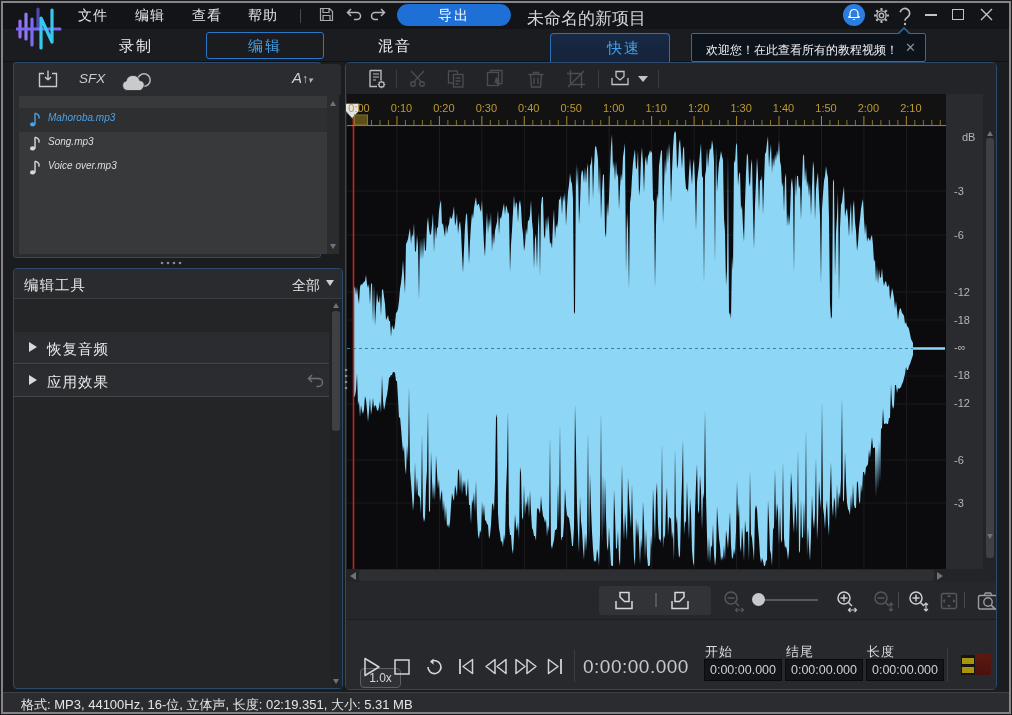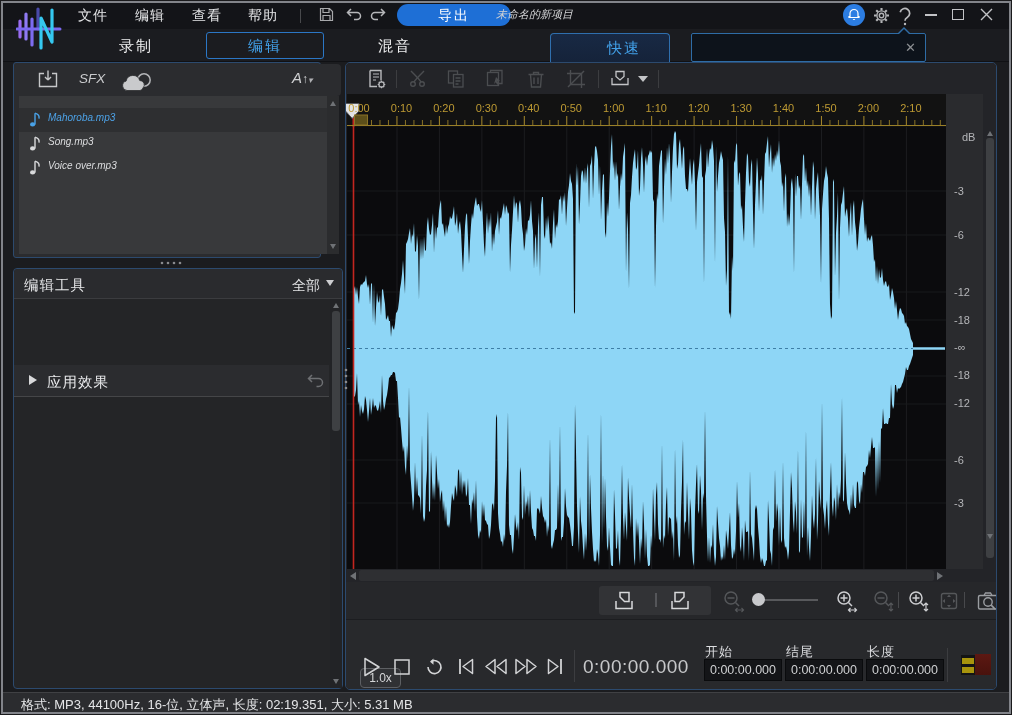--- a/index.html
+++ b/index.html
@@ -4,21 +4,21 @@
 *{margin:0;padding:0;box-sizing:border-box;}
 html,body{width:1012px;height:715px;overflow:hidden;background:#1b1c1f;font-family:"Liberation Sans",sans-serif;}
 #win{position:absolute;left:0;top:0;width:1012px;height:715px;background:#1b1c1f;}
 #frame{position:absolute;left:0;top:0;width:1012px;height:715px;pointer-events:none;z-index:99;
  box-shadow:inset 0 0 0 1px #1a1a1c, inset 0 0 0 3px #82848a;}
 .abs{position:absolute;}
 
 #titlebar{position:absolute;left:2px;top:2px;width:1008px;height:27px;background:#131418;}
 #tabrow{position:absolute;left:2px;top:29px;width:1008px;height:33px;background:#1b1c20;border-bottom:1px solid #101114;}
 .menu{position:absolute;top:5px;font-size:14px;color:#e4e5e7;letter-spacing:1px;}
-.wtitle{position:absolute;top:5px;left:494px;font-size:11px;color:#d2d3d5;font-style:italic;}
+.wtitle{position:absolute;top:5px;left:525px;font-size:17px;color:#d2d3d5;}
 #exportbtn{position:absolute;left:395px;top:2px;width:114px;height:22px;border-radius:11px;background:#1e6fd6;color:#fff;font-size:14px;text-align:center;line-height:22px;letter-spacing:2px;}
 .tbicon{position:absolute;top:4px;}
 .tabtext{position:absolute;top:8px;font-size:15px;color:#eeeeef;letter-spacing:2px;}
 #tab-edit{position:absolute;left:204px;top:3px;width:118px;height:27px;border:1px solid #2b77c6;border-radius:3px;color:#42a0e8;font-size:15px;text-align:center;line-height:26px;letter-spacing:2px;}
 #tab-quick{position:absolute;left:548px;top:4px;width:120px;height:29px;background:linear-gradient(#182944,#15233a);border:1px solid #2f6fae;border-bottom:none;border-radius:4px 4px 0 0;color:#42a0e8;font-size:15px;text-align:center;line-height:28px;letter-spacing:2px;padding-left:28px;}
 #bubble{position:absolute;left:691px;top:33px;width:235px;height:29px;background:#0d131b;border:1px solid #2e6ca6;border-radius:2px;z-index:50;}
 #bubble .txt{position:absolute;left:14px;top:8px;font-size:12px;color:#f2f3f4;}
 #bubble .x{position:absolute;right:9px;top:6px;font-size:13px;color:#8d9094;}
 #bubblearrow{position:absolute;left:897px;top:27px;width:0;height:0;border-left:7px solid transparent;border-right:7px solid transparent;border-bottom:7px solid #2e6ca6;z-index:49;}
 #bubblearrow2{position:absolute;left:899px;top:29px;width:0;height:0;border-left:5px solid transparent;border-right:5px solid transparent;border-bottom:5px solid #0d131b;z-index:51;}
@@ -125,20 +125,21 @@
  </g>
 </svg>
 
 <div id="tabrow">
   <div class="tabtext" style="left:117px;">录制</div>
   <div id="tab-edit">编辑</div>
   <div class="tabtext" style="left:376px;">混音</div>
   <div id="tab-quick">快速</div>
 </div>
 <div id="bubble">
+      <div class="txt">欢迎您！在此查看所有的教程视频！</div>
       <div class="x">✕</div>
     </div>
 <div id="bubblearrow"></div>
     <div id="bubblearrow2"></div>
 
 <div id="lpanel1">
   <div id="lp1head">
     <svg class="abs" style="left:22px;top:5px;" width="22" height="21" viewBox="0 0 22 21">
           <g fill="none" stroke="#c6c7c9" stroke-width="1.4">
             <path d="M7 4.5H2.5v13h17v-13H15"></path>
@@ -198,20 +199,24 @@
         <circle cx="2" cy="14" r="1.3" fill="#8a8b8e"></circle>
         <circle cx="2" cy="20" r="1.3" fill="#8a8b8e"></circle>
       </svg>
     </div>
 
 <div id="lpanel2">
   <div id="lp2head">
         <span class="t">编辑工具</span>
         <span class="all">全部</span>
         <span class="abs" style="right:8px;top:11px;width:0;height:0;border-left:4.5px solid transparent;border-right:4.5px solid transparent;border-top:6px solid #cdced0;"></span>
+      </div>
+  <div class="tool" style="top:63px;">
+        <span class="arr"></span>
+        <span class="tx">恢复音频</span>
       </div>
   <div class="tool" style="top:96px;">
         <span class="arr"></span>
         <span class="tx">应用效果</span>
     <svg class="abs" style="left:292px;top:7px;" width="20" height="18" viewBox="0 0 20 18">
           <path d="M6 3 2.5 6.5 6 10M2.5 6.5h10a4 4 0 0 1 0 8h-2" fill="none" stroke="#6e7073" stroke-width="1.5"></path>
         </svg>
   </div>
   <div id="lp2scroll">
     <div class="sarrow sarr-up" style="top:4px;"></div>

